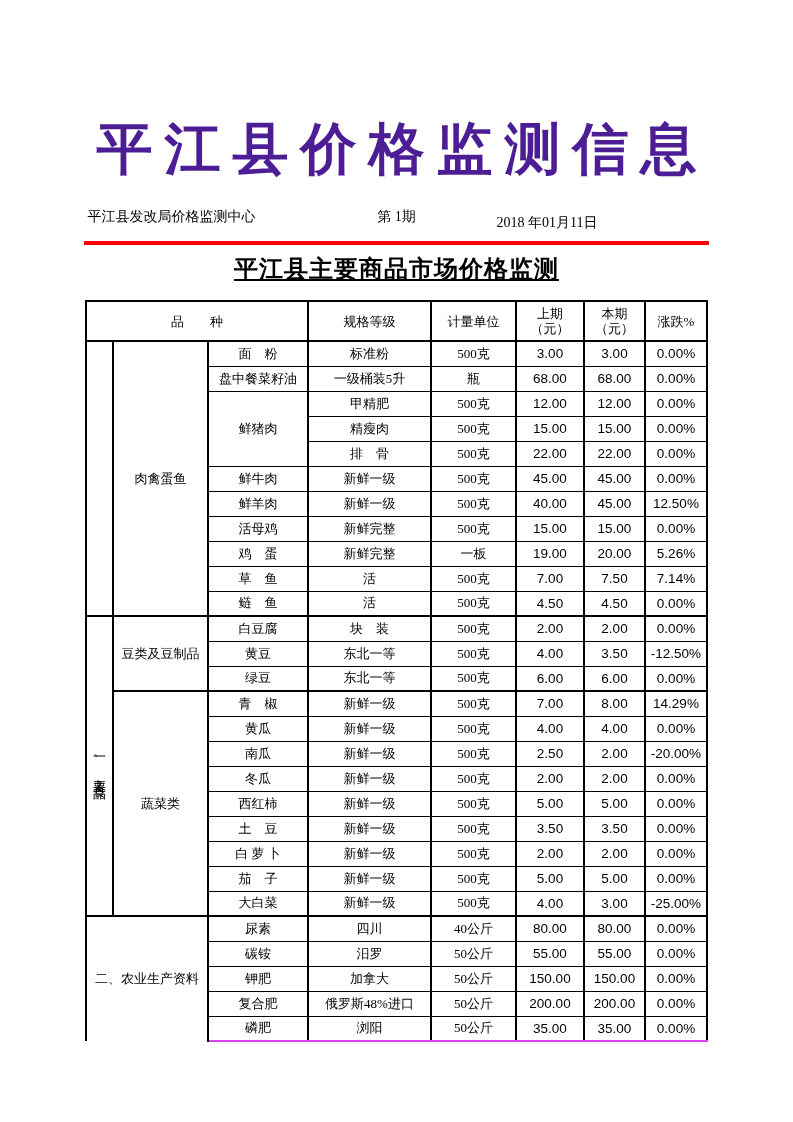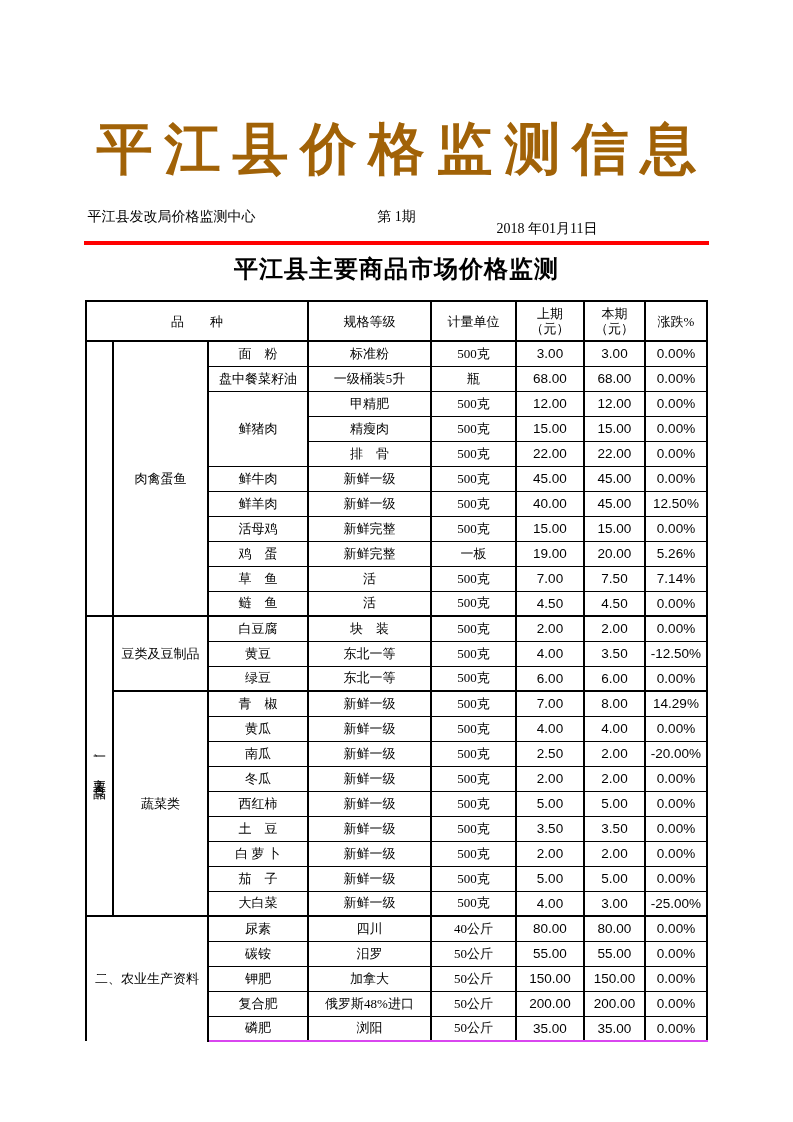--- a/index.html
+++ b/index.html
@@ -1,32 +1,32 @@
 <!DOCTYPE html>
 <html><head>
 <meta charset="utf-8">
 <style>
   html,body { margin:0; padding:0; background:#ffffff; }
   .page {
     width:793px; height:1122px; background:#ffffff; margin:0 auto; position:relative;
     font-family:"Liberation Serif","DejaVu Serif",serif; color:#000;
   }
   .doc-title {
-    margin:118px 0 0 0; text-align:center; color:#a16207;
+    margin:118px 0 0 0; text-align:center; color:#4c1d95;
     font-size:56px; line-height:62px; font-weight:bold;
     letter-spacing:12px; padding-left:12px; font-family:"Liberation Serif","DejaVu Serif",serif;
   }
   .info-row { position:relative; width:622px; margin:28px auto 0; height:22px; font-size:14px; }
   .info-row .org   { position:absolute; left:2px; top:0; }
   .info-row .issue { position:absolute; left:50%; transform:translateX(-50%); top:0;text-align:right; }
-  .info-row .date  { position:absolute; left:411px; top:12px; }
+  .info-row .date  { position:absolute; left:411px; top:6px; }
   .red-rule { width:625px; height:4px; background:#ff0000; margin:11px auto 0; }
   .table-title {
     margin:9px 0 0 0; text-align:center; font-size:24px; line-height:30px; font-weight:bold;
-    font-family:"Liberation Sans","DejaVu Sans",sans-serif; letter-spacing:1px;
+    font-family:"Liberation Sans","DejaVu Sans",sans-serif; letter-spacing:1px;text-decoration:underline;
   }
   table.price-table {
     border-collapse:collapse; table-layout:fixed; width:621px; margin:16px auto 0;
   }
   .price-table th, .price-table td {
     border-left:2px solid #000; border-right:2px solid #000;
     border-top:1px solid #000; border-bottom:1px solid #000;
     text-align:center; vertical-align:middle; padding:0;
     font-size:13px; overflow:hidden; white-space:nowrap;
   }

